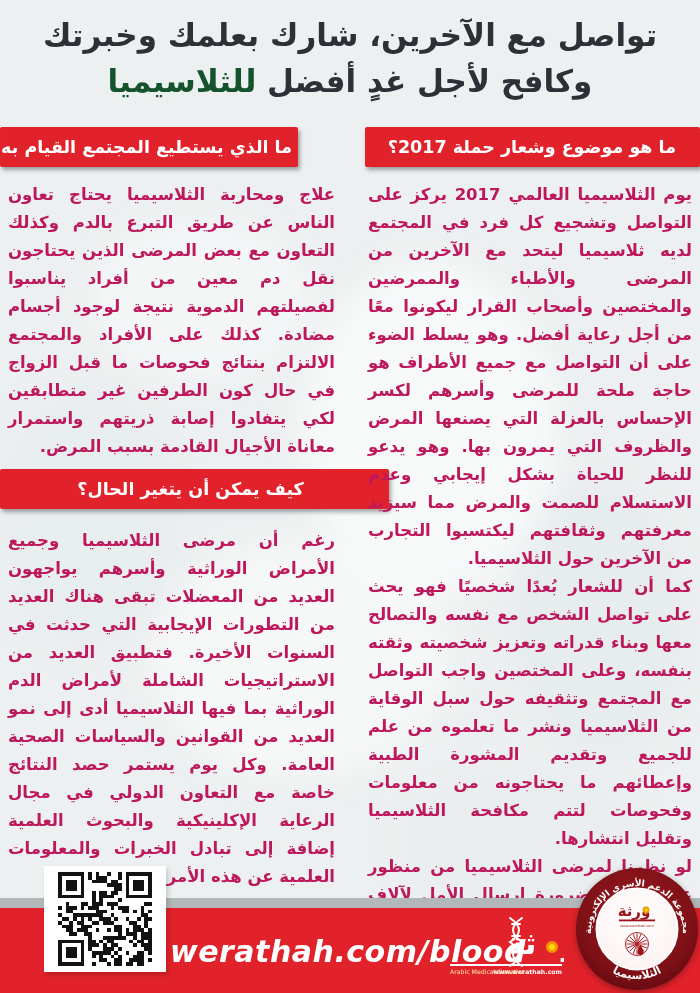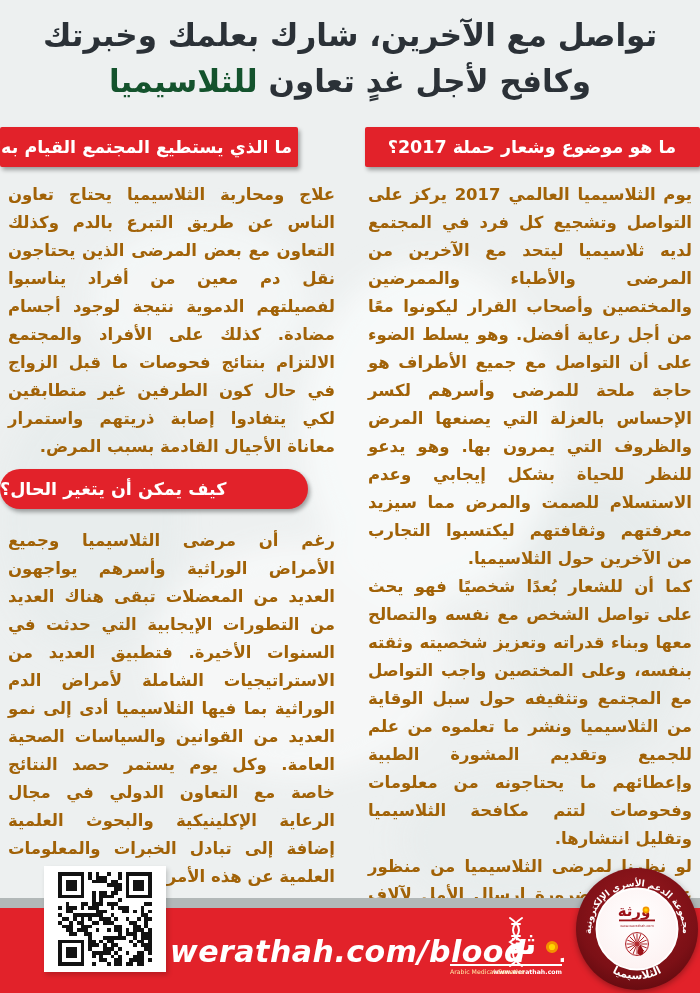--- a/index.html
+++ b/index.html
@@ -15,24 +15,24 @@
   }
   .title .hl{color:#14532d;}
   .red-bar{
     position:absolute;top:127px;height:40px;background:#e2222a;
     box-shadow:2px 3px 4px rgba(0,0,0,.35);border-radius:2px;
     color:#fff;font-weight:bold;font-size:17.5px;line-height:40px;
     white-space:nowrap;overflow:hidden;
   }
   .bar-community{left:0;width:298px;text-align:right;padding-right:6px;box-sizing:border-box;}
   .bar-campaign{left:365px;width:335px;text-align:right;padding-right:24px;box-sizing:border-box;}
-  .bar-change{left:0;top:469px;width:308px;text-align:left;padding-right:8px;box-sizing:border-box;border-radius:20px;}
+  .bar-change{left:0;top:469px;width:389px;text-align:center;padding-right:8px;box-sizing:border-box;}
   .body-text{
     position:absolute;font-size:16.5px;line-height:28px;font-weight:bold;
-    color:#a16207;text-align:justify;
+    color:#be185d;text-align:justify;
   }
   .body-text p{margin:0;}
   .col-right{left:368px;width:324px;top:181px;}
   .col-left-a{left:8px;width:327px;top:181px;}
   .col-left-b{left:8px;width:327px;top:527px;}
   .gray-stripe{position:absolute;top:898px;left:0;width:700px;height:10px;background:#b2b8b8;}
   .red-band{position:absolute;top:908px;left:0;width:700px;height:85px;background:#e2222a;}
   .qr-box{
     position:absolute;left:44px;top:866px;width:122px;height:106px;background:#ffffff;
     box-shadow:2px 3px 5px rgba(0,0,0,.18);
@@ -61,21 +61,21 @@
       <ellipse cx="300" cy="660" rx="150" ry="120" fill="#f7f9f9" opacity="0.8"></ellipse>
       <ellipse cx="600" cy="620" rx="90" ry="140" fill="#e4e9e9" opacity="0.7"></ellipse>
       <ellipse cx="90" cy="520" rx="90" ry="130" fill="#e6ebeb" opacity="0.7"></ellipse>
       <ellipse cx="200" cy="300" rx="110" ry="80" fill="#f5f7f7" opacity="0.8"></ellipse>
       <ellipse cx="520" cy="840" rx="120" ry="70" fill="#e6ebeb" opacity="0.6"></ellipse>
     </g>
   </svg>
 
   <div class="title">
     <div>تواصل مع الآخرين، شارك بعلمك وخبرتك</div>
-    <div><span>وكافح لأجل غدٍ تعاون </span><span class="hl">للثلاسيميا</span></div>
+    <div><span>وكافح لأجل غدٍ أفضل </span><span class="hl">للثلاسيميا</span></div>
   </div>
 
   <div class="red-bar bar-community">ما الذي يستطيع المجتمع القيام به؟</div>
   <div class="red-bar bar-campaign">ما هو موضوع وشعار حملة 2017؟</div>
   <div class="red-bar bar-change">كيف يمكن أن يتغير الحال؟</div>
 
   <div class="body-text col-right">
     <p>يوم الثلاسيميا العالمي 2017 يركز على التواصل وتشجيع كل فرد في المجتمع لديه ثلاسيميا ليتحد مع الآخرين من المرضى والأطباء والممرضين والمختصين وأصحاب القرار ليكونوا معًا من أجل رعاية أفضل. وهو يسلط الضوء على أن التواصل مع جميع الأطراف هو حاجة ملحة للمرضى وأسرهم لكسر الإحساس بالعزلة التي يصنعها المرض والظروف التي يمرون بها. وهو يدعو للنظر للحياة بشكل إيجابي وعدم الاستسلام للصمت والمرض مما سيزيد معرفتهم وثقافتهم ليكتسبوا التجارب من الآخرين حول الثلاسيميا.</p>
     <p>كما أن للشعار بُعدًا شخصيًا فهو يحث على تواصل الشخص مع نفسه والتصالح معها وبناء قدراته وتعزيز شخصيته وثقته بنفسه، وعلى المختصين واجب التواصل مع المجتمع وتثقيفه حول سبل الوقاية من الثلاسيميا ونشر ما تعلموه من علم للجميع وتقديم المشورة الطبية وإعطائهم ما يحتاجونه من معلومات وفحوصات لتتم مكافحة الثلاسيميا وتقليل انتشارها.</p>
     <p>لو نظرنا لمرضى الثلاسيميا من منظور عام لأدركنا ضرورة إرسال الأمل لآلاف المرضى وأسرهم لكسر عزلتهم والتواصل عبر كل وسائل التواصل الحديثة التي انتشرت في أنحاء العالم.</p>

